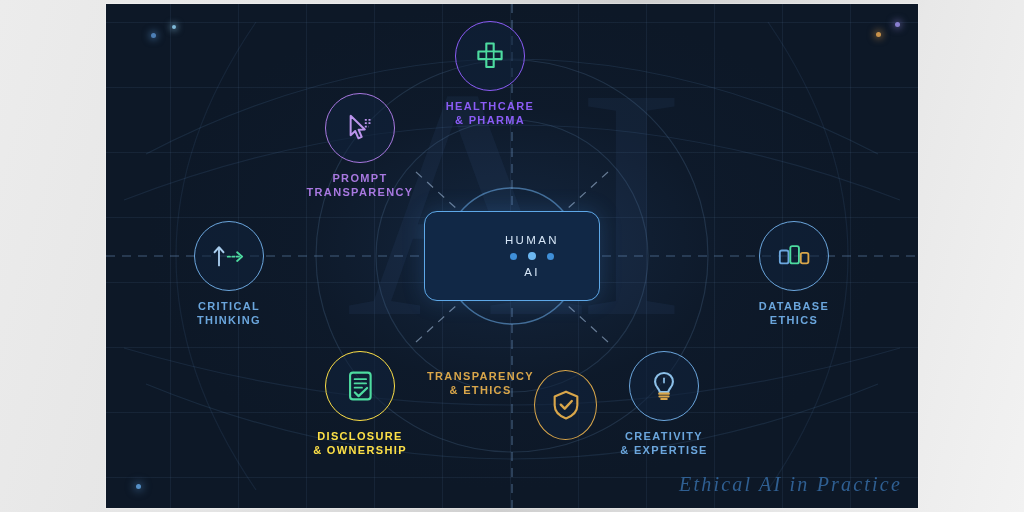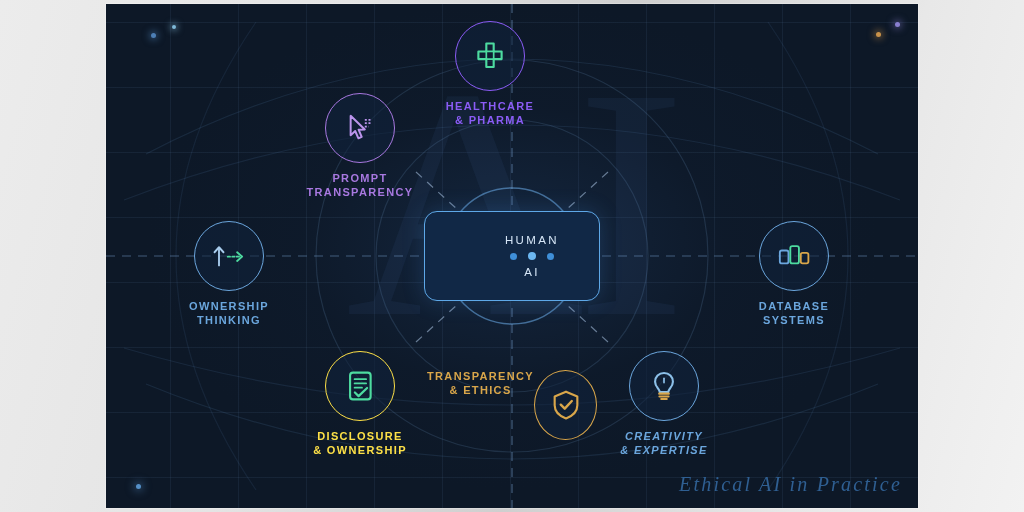--- a/index.html
+++ b/index.html
@@ -231,51 +231,51 @@
 
     <div class="node" style="left:123px;top:217px;color:#6ba6dd;">
       <div class="ring">
         <svg width="38" height="30" viewBox="0 0 30 24">
           <line x1="7" y1="19.5" x2="7" y2="5.5" stroke="#a9cdee" stroke-width="1.5" stroke-linecap="round"></line>
           <polyline points="3.4,9 7,5 10.6,9" fill="none" stroke="#a9cdee" stroke-width="1.5" stroke-linejoin="round" stroke-linecap="round"></polyline>
           <line x1="14" y1="12.5" x2="24" y2="12.5" stroke="#4ddba0" stroke-width="1.5" stroke-dasharray="1.8 1.8" stroke-linecap="round"></line>
           <polyline points="21.5,9 25.5,12.5 21.5,16" fill="none" stroke="#4ddba0" stroke-width="1.5" stroke-linejoin="round" stroke-linecap="round"></polyline>
         </svg>
       </div>
-      <div class="label">OWNERSHIP
+      <div class="label">CRITICAL
 THINKING</div>
     </div>
 
     <div class="node" style="left:688px;top:217px;color:#6ba6dd;">
       <div class="ring">
         <svg width="38" height="32" viewBox="0 0 30 26">
           <rect x="3.5" y="8.5" width="7" height="10.5" rx="1.6" fill="none" stroke="#6ba6dd" stroke-width="1.5"></rect>
           <rect x="12" y="5" width="7" height="14" rx="1.6" fill="none" stroke="#4ddba0" stroke-width="1.5"></rect>
           <rect x="20.5" y="10.5" width="6.2" height="8.5" rx="1.5" fill="none" stroke="#d9a64a" stroke-width="1.5"></rect>
         </svg>
       </div>
       <div class="label">DATABASE
-SYSTEMS</div>
+ETHICS</div>
     </div>
 
     <div class="node" style="left:254px;top:347px;color:#fde047;">
       <div class="ring">
         <svg width="32" height="34" viewBox="0 0 22 24">
           <rect x="4" y="2.6" width="14.5" height="18.8" rx="2" fill="none" stroke="#4ddba0" stroke-width="1.5"></rect>
           <line x1="7.2" y1="7.2" x2="15.3" y2="7.2" stroke="#4ddba0" stroke-width="1.3" stroke-linecap="round"></line>
           <line x1="7.2" y1="10.2" x2="15.3" y2="10.2" stroke="#4ddba0" stroke-width="1.3" stroke-linecap="round"></line>
           <line x1="7.2" y1="13.2" x2="12.4" y2="13.2" stroke="#4ddba0" stroke-width="1.3" stroke-linecap="round"></line>
           <polyline points="7.4,16.6 10.0,19.1 16.0,13.4" fill="none" stroke="#4ddba0" stroke-width="1.6" stroke-linejoin="round" stroke-linecap="round"></polyline>
         </svg>
       </div>
       <div class="label">DISCLOSURE
 &amp; OWNERSHIP</div>
     </div>
 
-    <div class="node" style="left:558px;top:347px;color:#6ba6dd;font-style:italic;">
+    <div class="node" style="left:558px;top:347px;color:#6ba6dd;">
       <div class="ring">
         <svg width="32" height="34" viewBox="0 0 22 24">
           <path d="M11 2.8c-3.7 0-6.3 2.8-6.3 6.2 0 2.5 1.4 3.9 2.4 5.2 0.6 0.8 0.8 1.4 0.9 2.1h6c0.1-0.7 0.3-1.3 0.9-2.1 1-1.3 2.4-2.7 2.4-5.2 0-3.4-2.6-6.2-6.3-6.2z" fill="none" stroke="#8cc0e9" stroke-width="1.5" stroke-linejoin="round"></path>
           <line x1="11" y1="6.6" x2="11" y2="9.6" stroke="#8cc0e9" stroke-width="1.2" stroke-linecap="round"></line>
           <line x1="7.6" y1="17.4" x2="14.4" y2="17.4" stroke="#d9a64a" stroke-width="1.5" stroke-linecap="round"></line>
           <line x1="7.8" y1="19.4" x2="14.2" y2="19.4" stroke="#d9a64a" stroke-width="1.5" stroke-linecap="round"></line>
           <line x1="9.0" y1="21.2" x2="13.0" y2="21.2" stroke="#d9a64a" stroke-width="1.4" stroke-linecap="round"></line>
         </svg>
       </div>
       <div class="label">CREATIVITY

